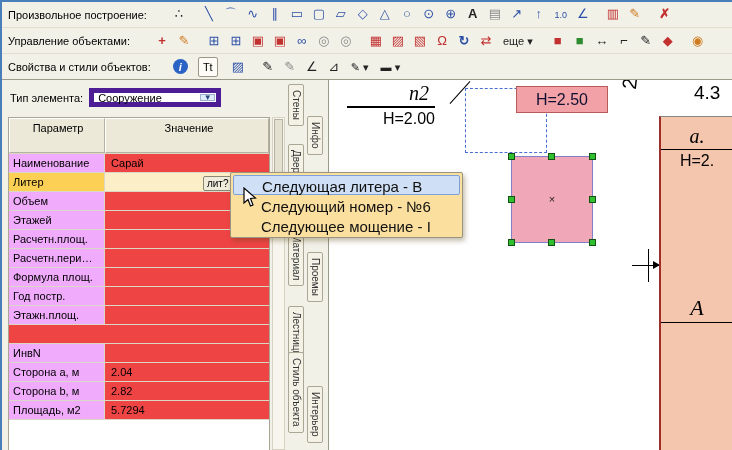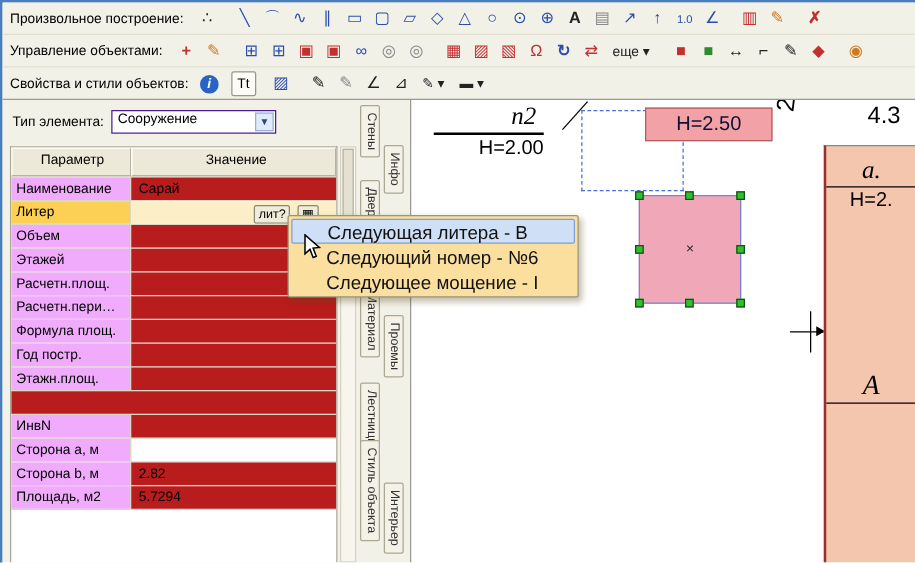--- a/index.html
+++ b/index.html
@@ -7,45 +7,45 @@
   body{
     font-family:"Liberation Sans",sans-serif;
     background:#fff;position:relative;
     border-top:2px solid #4a7ebb;border-left:2px solid #4a7ebb;
   }
 
   
   .toolbars{position:absolute;left:0;top:0;right:0;height:78px;background:#f2f1e8;z-index:5}
   .tb-row{height:26px;display:flex;align-items:center;padding-left:6px;border-bottom:1px solid #e2dfd0;white-space:nowrap;overflow:hidden}
   .tb-row:last-child{border-bottom:1px solid #9c9a8a}
-  .tb-label{font-size:11px;color:#000;margin-right:8px}
+  .tb-label{font-size:11px;color:#000;margin-right:21px}
   .tb-icon{display:inline-flex;align-items:center;justify-content:center;width:20px;height:20px;font-size:13px;margin:0 1px;cursor:default;border:1px solid transparent;border-radius:2px}
   .tb-icon.wide{width:auto;padding:0 4px;font-size:11px}
   .tb-icon.small{font-size:9px}
   .tb-icon.bold{font-weight:bold}
   .tb-sep{width:1px;height:18px;background:#c6c3b2;margin:0 4px;box-shadow:1px 0 0 #fff;flex:none}
   .c-blue{color:#2b4fa8}.c-red{color:#c23030}.c-green{color:#2e8b2e}
   .c-gray{color:#8a8a8a}.c-black{color:#222}.c-orange{color:#d07a20}
   .boxed{border:1px solid #9a9786;background:#fdfcf6;font-size:11px}
   .info-badge{background:#2a62c5;color:#fff;border-radius:50%;width:15px;height:15px;font-size:11px;font-weight:bold;font-style:italic}
 
   
   .main{position:absolute;top:78px;left:0;right:0;bottom:0;display:flex}
   .panel{width:326px;background:#f2f1e8;position:relative;flex:none}
 
   .type-row{display:flex;align-items:center;gap:6px;padding:8px 0 0 8px;font-size:11px}
-  .combo{width:132px;height:19px;background:#fff;border:1px solid #4c1d95;display:flex;font-size:11px;padding-left:4px;position:relative}
+  .combo{width:132px;height:19px;background:#fff;border:5px solid #4c1d95;display:flex;align-items:center;font-size:11px;padding-left:4px;position:relative}
   .combo-arrow{position:absolute;right:1px;top:1px;bottom:1px;width:15px;background:#dfeafb;border:1px solid #9ab0cf;display:flex;align-items:center;justify-content:center;font-size:8px;color:#2a4a7a}
 
   
   .ptable{position:absolute;left:6px;top:37px;width:262px;bottom:0;border:1px solid #a9a696;border-bottom:none;background:#fff;font-size:11px;overflow:hidden}
   .prow{display:flex;height:19px;border-bottom:1px solid #dad7c6}
   .pcell-param{width:96px;background:#f0abfc;border-right:1px solid #dad7c6;padding:3px 2px 0 4px;overflow:hidden;white-space:nowrap}
-  .pcell-value{flex:1;background:#b91c1c;padding:3px 2px 0 6px;overflow:hidden;white-space:nowrap}
-  .phead{height:24px}
+  .pcell-value{flex:1;background:#ef4444;padding:3px 2px 0 6px;overflow:hidden;white-space:nowrap}
+  .phead{height:36px}
   .phead .pcell-param,.phead .pcell-value{background:#ece9d8;border:1px solid;border-color:#fff #b5b2a1 #b5b2a1 #fff;text-align:center;padding-top:3px}
   .row-liter .pcell-param{background:var(--highlight_orange,#fccf55)}
   .row-liter .pcell-value{background:#fcefc8;text-align:right;padding-right:14px}
   .mini-btn{display:inline-block;border:1px solid #8a8775;background:#efecdb;font-size:10px;padding:0 3px;height:15px;line-height:13px;margin-left:2px;border-radius:2px;vertical-align:top}
 
   
   .vscroll{position:absolute;left:270px;top:37px;width:13px;bottom:0;background:#f7f5ee;border:1px solid #d6d3c3}
   .vthumb{margin:1px;height:58px;background:#e4e1d1;border:1px solid #b5b2a1}
   .tabs-col{position:absolute;top:0;bottom:0;width:18px}
   .tabs-col.one{left:285px}
@@ -162,20 +162,21 @@
         </div>
       <div class="prow">
           <div class="pcell-value"></div>
         </div>
       <div class="prow">
           <div class="pcell-param">ИнвN</div>
           <div class="pcell-value"></div>
         </div>
       <div class="prow">
           <div class="pcell-param">Сторона a, м</div>
+          <div class="pcell-value">2.04</div>
         </div>
       <div class="prow">
           <div class="pcell-param">Сторона b, м</div>
           <div class="pcell-value">2.82</div>
         </div>
       <div class="prow">
           <div class="pcell-param">Площадь, м2</div>
           <div class="pcell-value">5.7294</div>
         </div>
     </div>
@@ -201,21 +202,21 @@
   <div class="canvas">
     <div class="leader" style="left:116px;top:12px"></div>
 
     <div class="room-label" style="left:18px;top:2px;width:88px">
       <span class="top">п2</span>
       <span class="bot">Н=2.00</span>
     </div>
 
     <div class="dashed-rect" style="left:136px;top:8px;width:82px;height:65px"></div>
 
-    <div class="h-badge" style="left:187px;top:6px;width:102px;height:27px">
+    <div class="h-badge" style="left:187px;top:6px;width:92px;height:27px">
       <span>Н=2.50</span>
     </div>
 
     <div class="dim-rot" style="left:288px;top:-16px">2.9</div>
     <div class="dim" style="left:365px;top:2px">4.3</div>
 
     <div class="sel-rect" style="left:182px;top:76px;width:82px;height:87px">
       <span class="handle h-tl"></span>
       <span class="handle h-t"></span>
       <span class="handle h-tr"></span>

